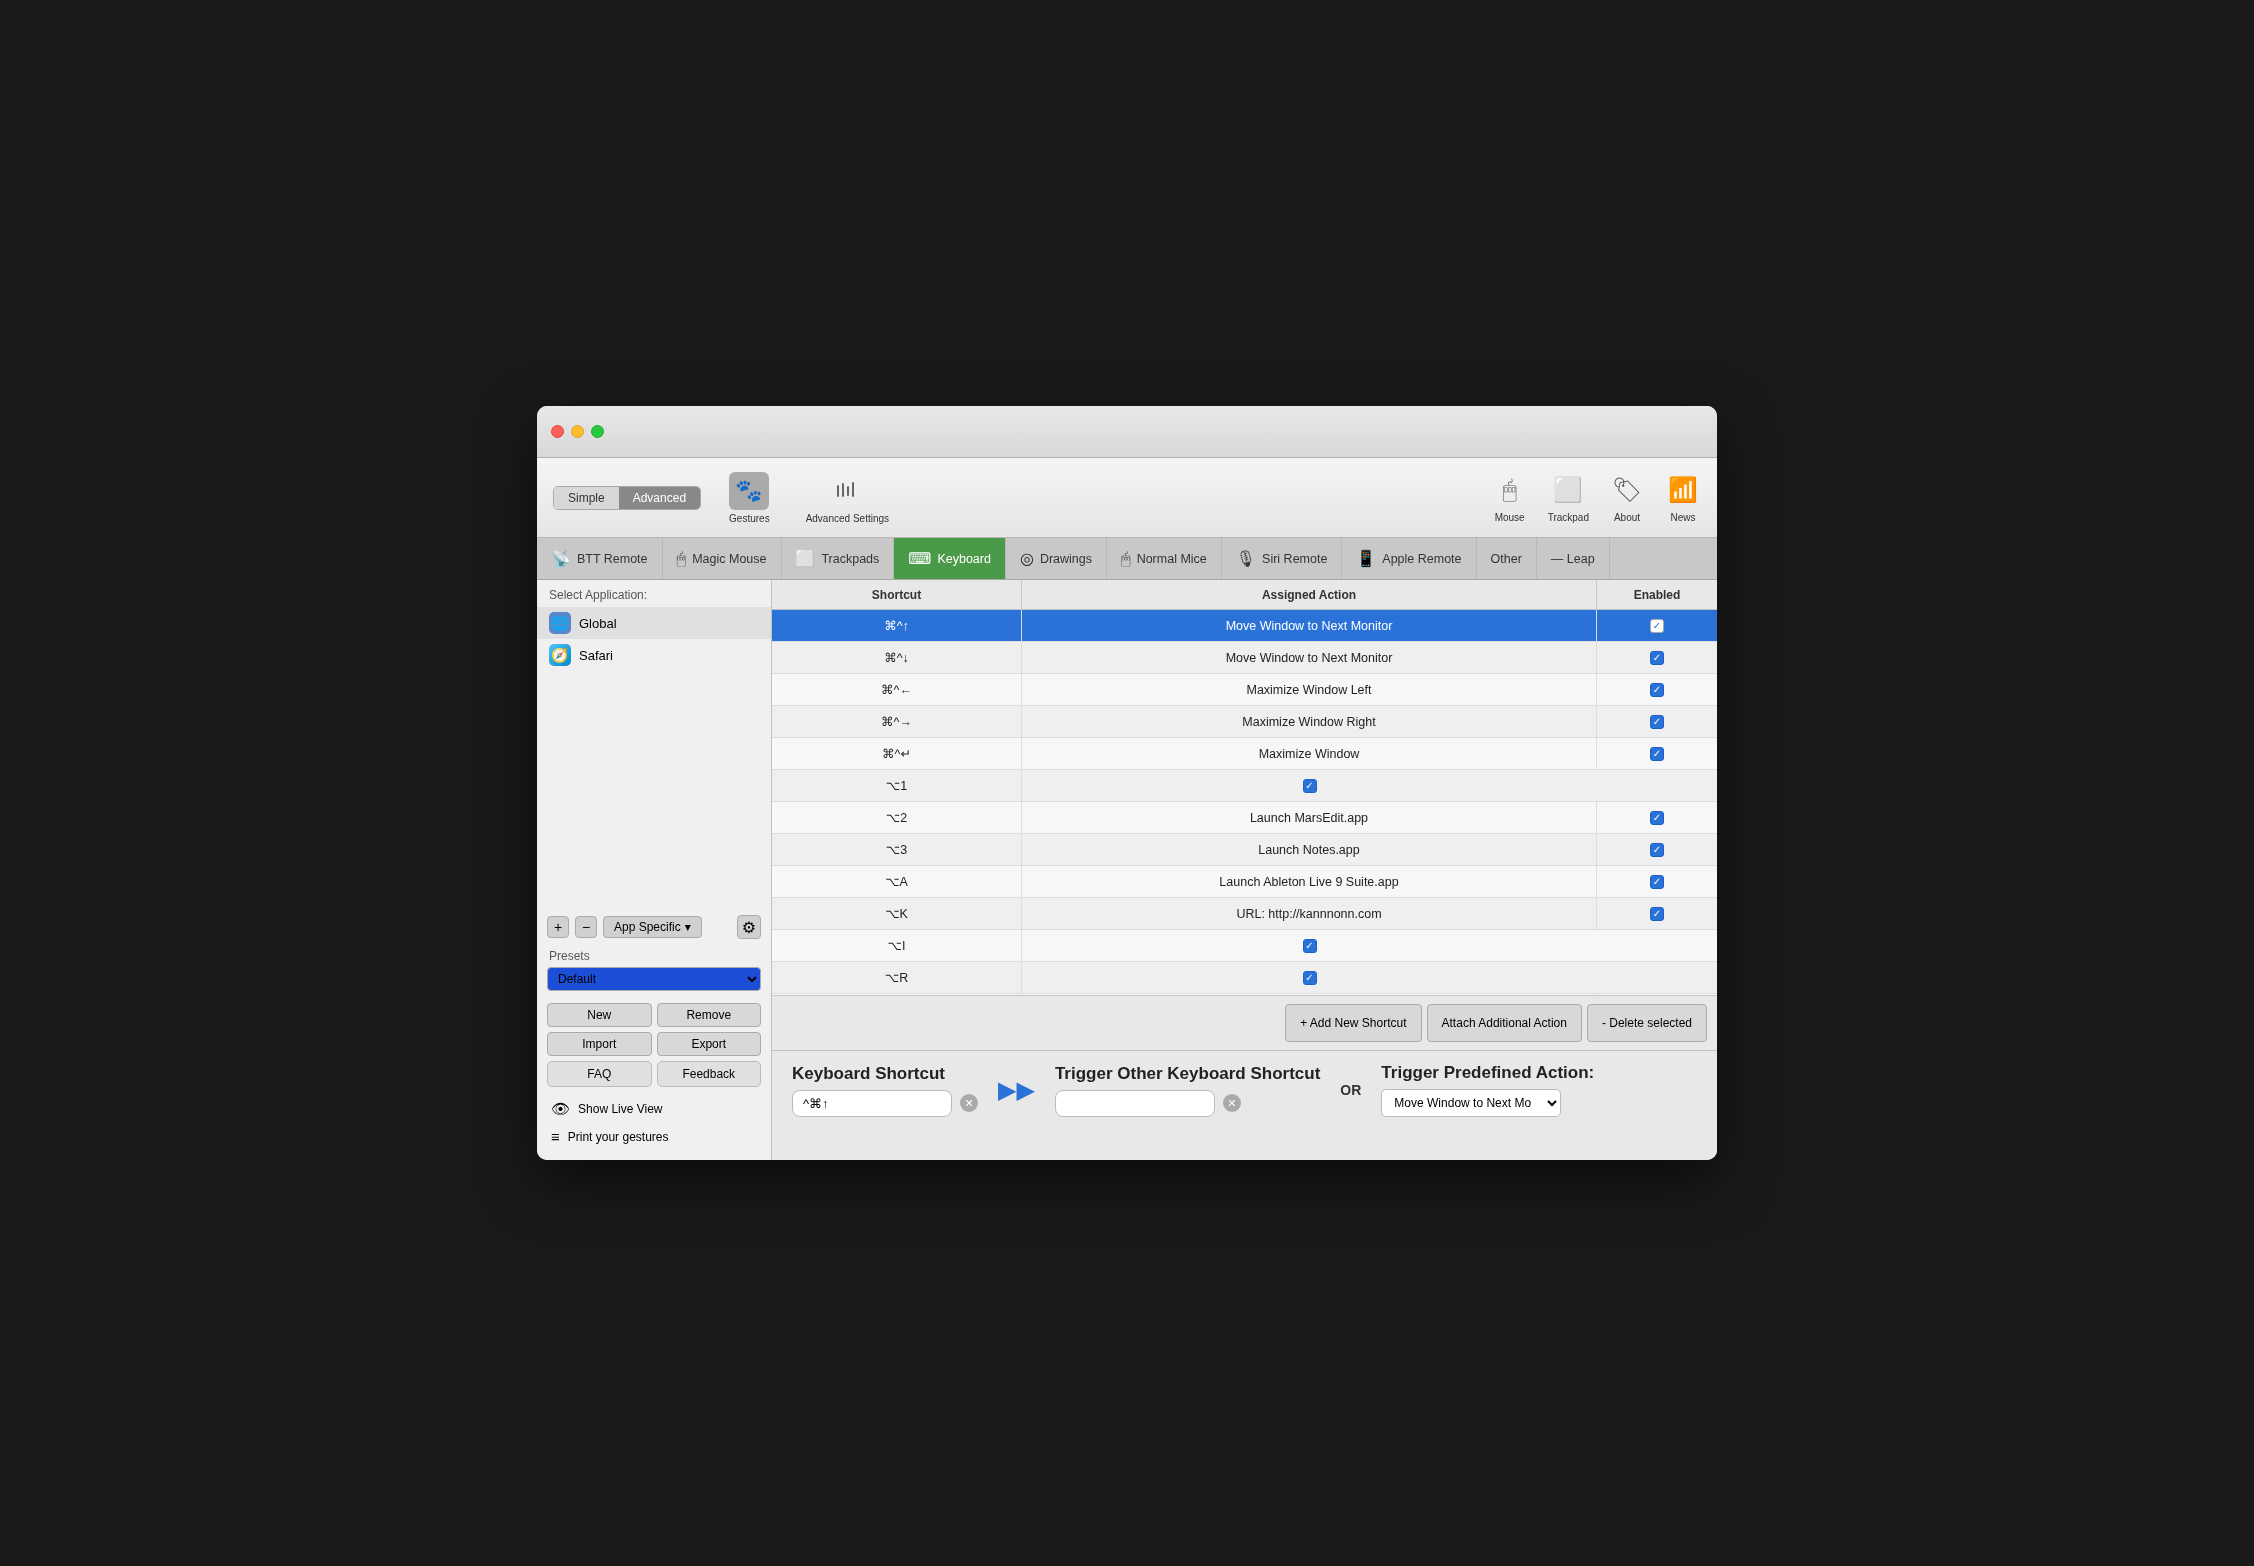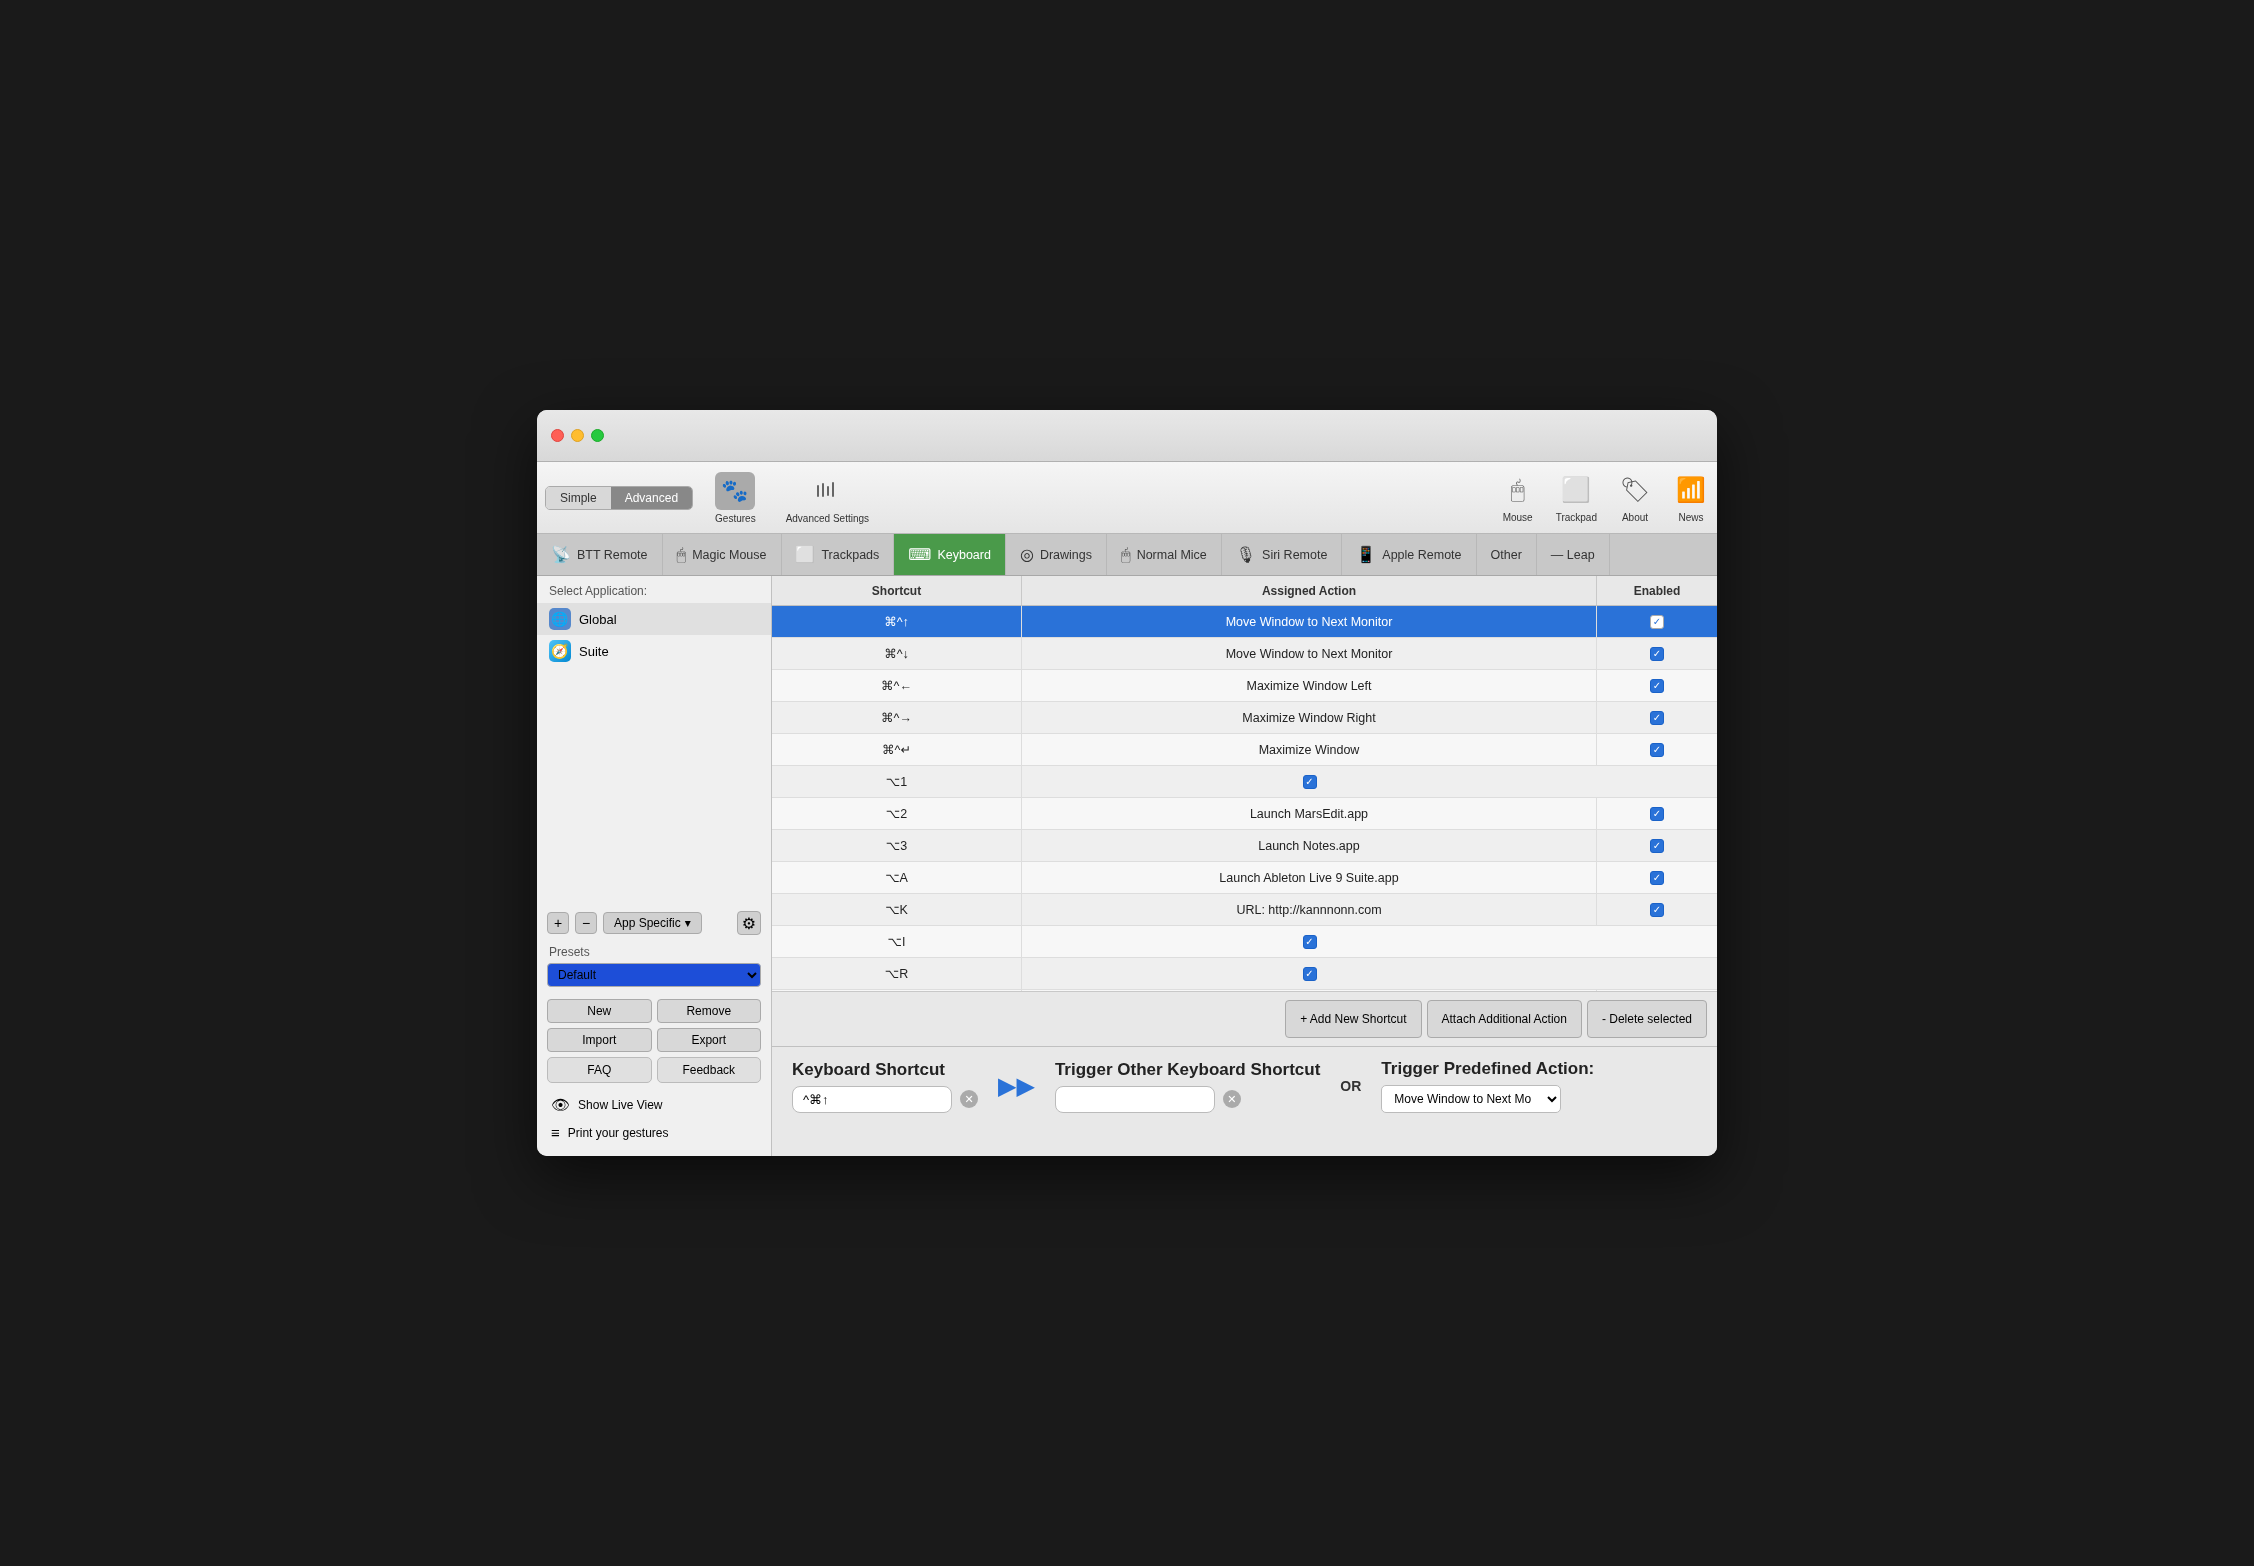--- a/index.html
+++ b/index.html
@@ -34,26 +34,26 @@
     .traffic-light {
       width: 13px;
       height: 13px;
       border-radius: 50%;
     }
     .tl-close { background: #ff5f56; border: 1px solid #e0443e; }
     .tl-min { background: #ffbd2e; border: 1px solid #dea123; }
     .tl-max { background: #27c93f; border: 1px solid #1aab29; }
     .toolbar {
       background: linear-gradient(to bottom, #f5f5f5, #e5e5e5);
-      height: 72px;
-      display: flex;
-      align-items: center;
-      padding: 0 8px;
+      height: 80px;
+      display: flex;
+      align-items: center;
+      padding: 0 16px;
       border-bottom: 1px solid #b8b8b8;
-      gap: 14px;
+      gap: 20px;
     }
     .mode-buttons {
       display: flex;
       gap: 0;
       border: 1px solid #aaa;
       border-radius: 5px;
       overflow: hidden;
     }
     .mode-btn {
       padding: 4px 14px;
@@ -550,21 +550,21 @@
 
     <div class="sidebar">
       <div class="sidebar-header">Select Application:</div>
 
       <div class="app-item active">
         <div class="app-icon global">🌐</div>
         <span>Global</span>
       </div>
       <div class="app-item">
         <div class="app-icon safari">🧭</div>
-        <span>Suite</span>
+        <span>Safari</span>
       </div>
 
       <div class="sidebar-bottom">
         <div class="sidebar-controls">
           <div class="icon-btn">+</div>
           <div class="icon-btn">−</div>
           <div class="dropdown-btn">
             <span>App Specific</span>
             <span>▾</span>
           </div>

